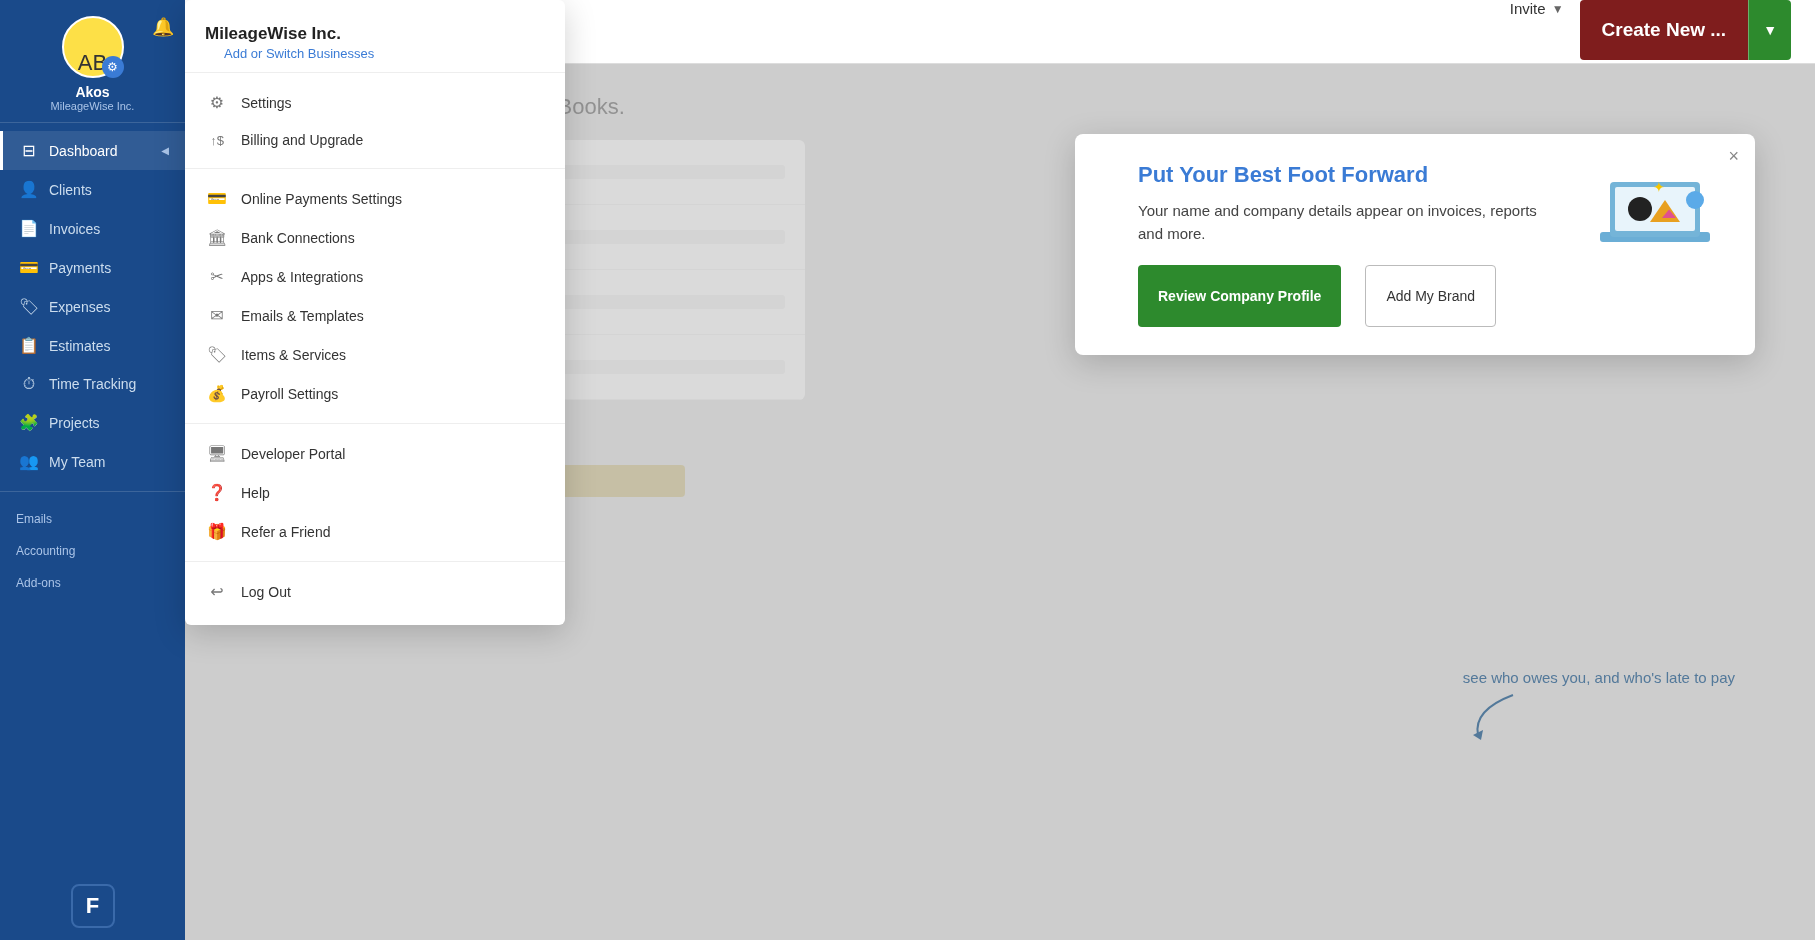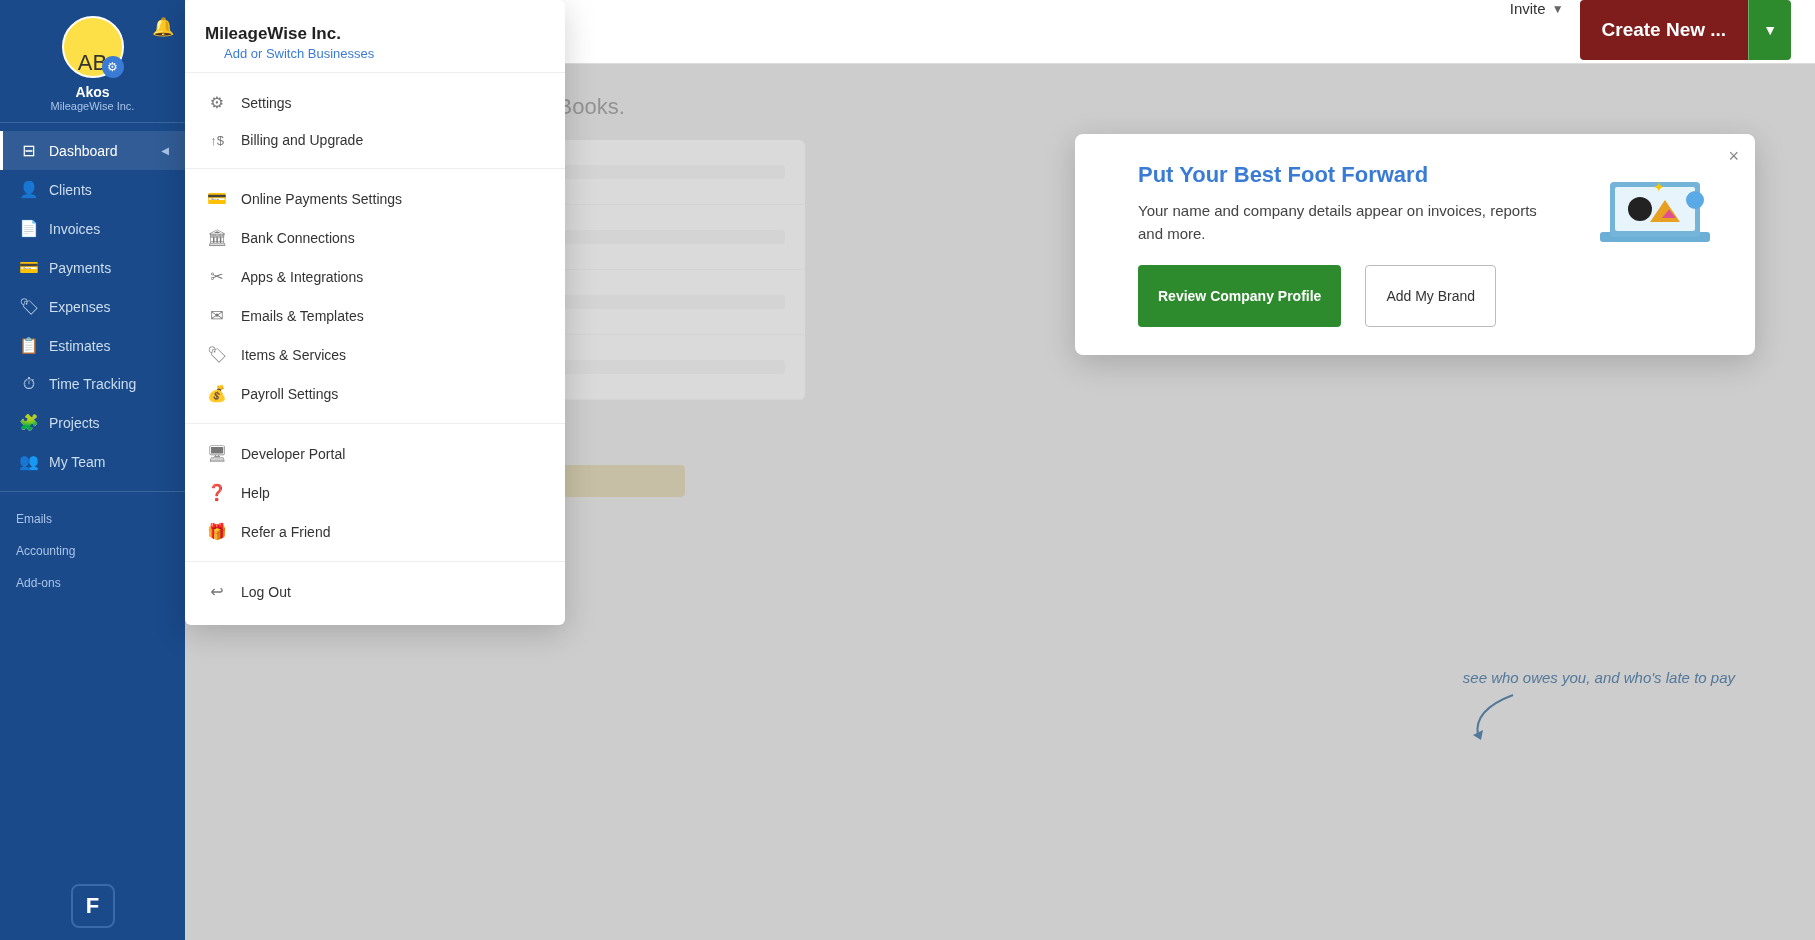--- a/index.html
+++ b/index.html
@@ -164,21 +164,20 @@
     .outstanding-bar {
       margin-top: 14px;
       height: 32px; background: #c8b46a; border-radius: 4px; width: 460px;
     }
 
     
     .annotation {
       position: absolute;
       right: 80px; bottom: 200px;
       color: #2a6090; font-size: 15px;
-      font-style: italic;
     }
 
     
     .overlay {
       position: absolute; inset: 0;
       background: rgba(180,180,180,0.3);
       z-index: 10;
     }
 
     

